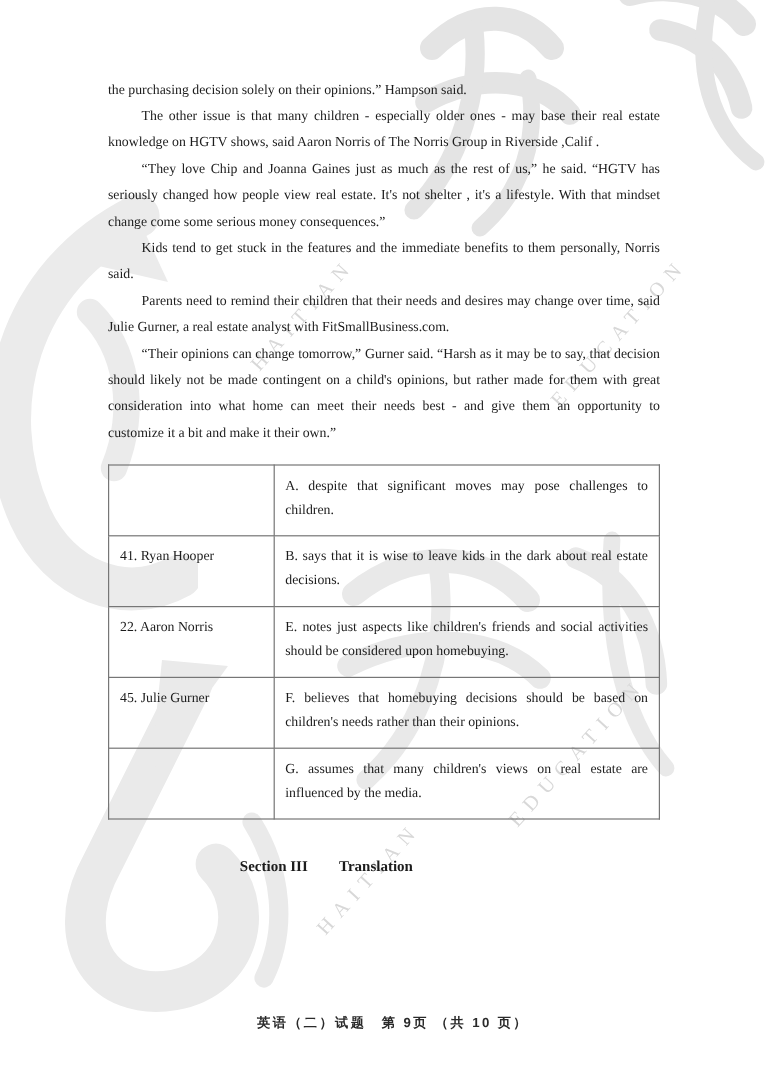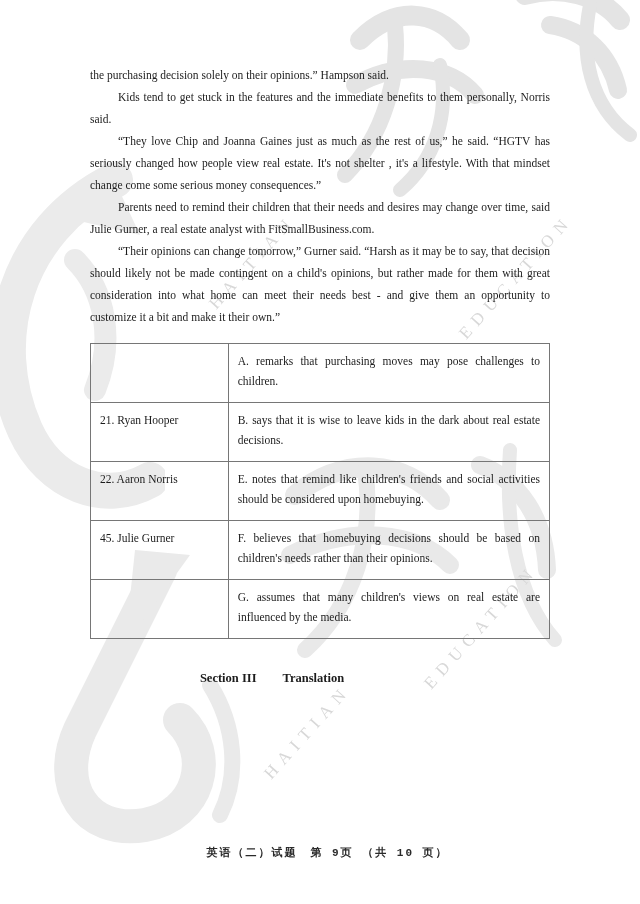--- a/index.html
+++ b/index.html
@@ -56,21 +56,21 @@
     font-size:12.5px;
   }
   .section-heading .gap{display:inline-block;width:26px;}
   .footer{
     position:absolute;
     bottom:44px;left:15px;right:0;
     text-align:center;
     z-index:1;
     font-size:11px;
     font-weight:bold;
-    font-family:Liberation Mono, monospace;
+    font-family:Liberation Sans, sans-serif;
     color:#2a2a2a;
     letter-spacing:2px;
   }
 </style>
 </head>
 <body>
 
 <div class="page">
 
   <div class="wm-layer">
@@ -115,38 +115,39 @@
 
     <div class="wm-text" style="left:455px;top:330px;">EDUCATION</div>
     <div class="wm-text" style="left:205px;top:300px;">HAITIAN</div>
     <div class="wm-text" style="left:420px;top:680px;">EDUCATION</div>
     <div class="wm-text" style="left:260px;top:770px;">HAITIAN</div>
   </div>
 
   <div class="content">
 
     <p class="noindent">the purchasing decision solely on their opinions.” Hampson said.</p>
+    <p>The other issue is that many children - especially older ones - may base their real estate knowledge on HGTV shows, said Aaron Norris of The Norris Group in Riverside ,Calif .</p>
+    <p>“They love Chip and Joanna Gaines just as much as the rest of us,” he said. “HGTV has seriously changed how people view real estate. It's not shelter , it's a lifestyle. With that mindset change come some serious money consequences.”</p>
     <p>Kids tend to get stuck in the features and the immediate benefits to them personally, Norris said.</p>
-    <p>“They love Chip and Joanna Gaines just as much as the rest of us,” he said. “HGTV has seriously changed how people view real estate. It's not shelter , it's a lifestyle. With that mindset change come some serious money consequences.”</p>
     <p>Parents need to remind their children that their needs and desires may change over time, said Julie Gurner, a real estate analyst with FitSmallBusiness.com.</p>
     <p>“Their opinions can change tomorrow,” Gurner said. “Harsh as it may be to say, that decision should likely not be made contingent on a child's opinions, but rather made for them with great consideration into what home can meet their needs best - and give them an opportunity to customize it a bit and make it their own.”</p>
 
     <table class="match">
       <tbody>
         <tr>
           <td class="person-col"></td>
-          <td class="statement-col">A. remarks that purchasing moves may pose challenges to children.</td>
+          <td class="statement-col">A. despite that significant moves may pose challenges to children.</td>
         </tr>
         <tr>
-          <td class="person-col">21. Ryan Hooper</td>
+          <td class="person-col">41. Ryan Hooper</td>
           <td class="statement-col">B. says that it is wise to leave kids in the dark about real estate decisions.</td>
         </tr>
         <tr>
           <td class="person-col">22. Aaron Norris</td>
-          <td class="statement-col">E. notes that remind like children's friends and social activities should be considered upon homebuying.</td>
+          <td class="statement-col">E. notes just aspects like children's friends and social activities should be considered upon homebuying.</td>
         </tr>
         <tr>
           <td class="person-col">45. Julie Gurner</td>
           <td class="statement-col">F. believes that homebuying decisions should be based on children's needs rather than their opinions.</td>
         </tr>
         <tr>
           <td class="person-col"></td>
           <td class="statement-col">G. assumes that many children's views on real estate are influenced by the media.</td>
         </tr>
       </tbody>

